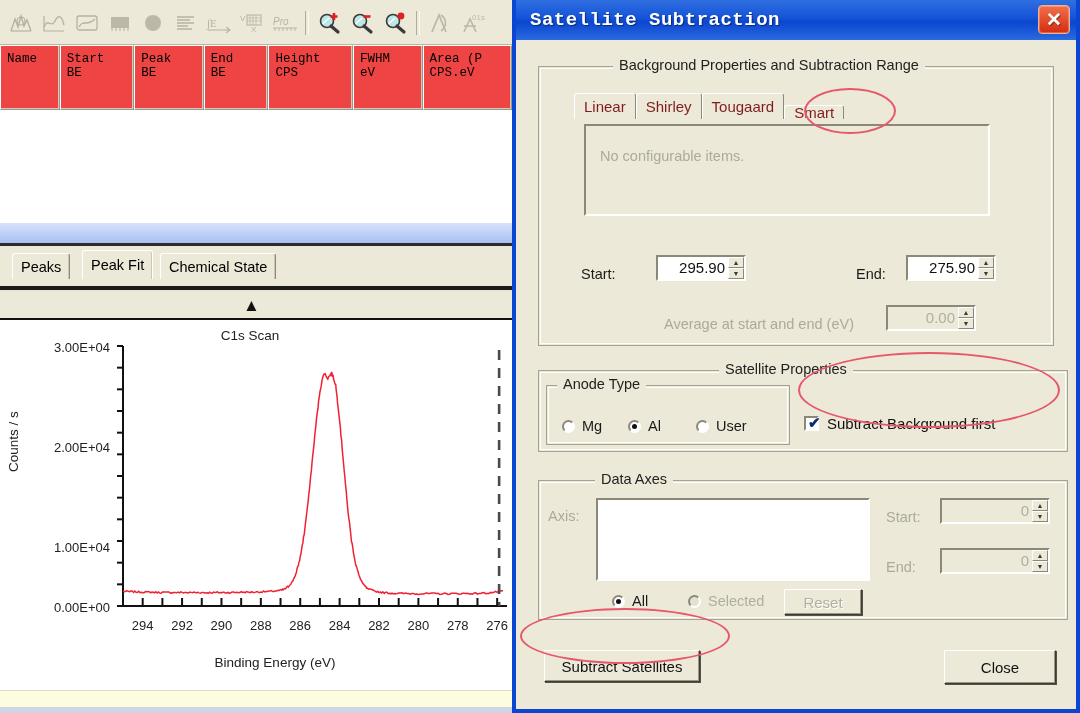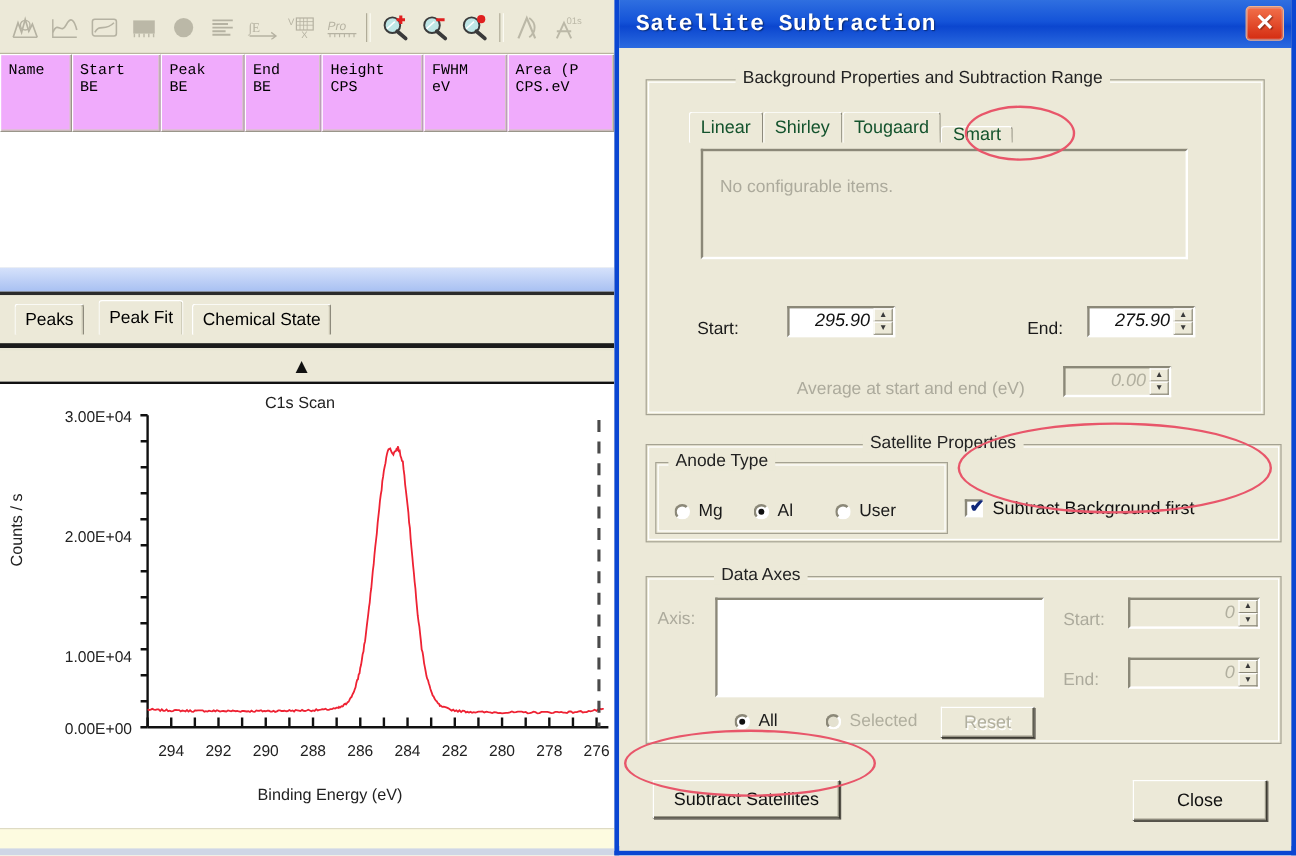--- a/index.html
+++ b/index.html
@@ -16,21 +16,21 @@
   .toolbar{position:absolute;left:0;top:0;width:512px;height:44px;background:#ece9d8;border-bottom:1px solid #b9b5a0;}
   .tb-row{position:absolute;left:0;top:7px;height:32px;display:flex;align-items:center;}
   .tb-btn{width:33px;height:30px;display:flex;align-items:center;justify-content:center;}
   .tb-sep{width:2px;height:24px;border-left:1px solid #b0ac98;border-right:1px solid #fbfaf2;margin:0 4px;}
 
   .ghost{opacity:.42;}
 
   
   .tbl-head{position:absolute;left:0;top:45px;width:512px;height:65px;background:#ece9d8;
             display:flex;align-items:stretch;}
-  .th{background:#f0abfc;border:1px solid #ffffff;border-right-color:#9a968a;border-bottom-color:#9a968a;
+  .th{background:#ef4444;border:1px solid #ffffff;border-right-color:#9a968a;border-bottom-color:#9a968a;
       box-shadow:inset -1px -1px 0 #cfcbb8;
       font-family:"Liberation Mono", monospace;font-size:12.5px;color:#000;
       padding:6px 0 0 6px;line-height:14px;white-space:pre;overflow:hidden;box-sizing:border-box;}
   .tbl-body{position:absolute;left:0;top:110px;width:512px;height:113px;background:#fff;
             border-right:1px solid #c8c4b2;}
   .blue-bar{position:absolute;left:0;top:223px;width:512px;height:20px;
             background:linear-gradient(#d6e2fb,#a8c0f2);}
   .dark-rule{position:absolute;left:0;top:243px;width:512px;height:3px;background:#2b2b2b;}
 
   
@@ -75,31 +75,31 @@
   .group{position:absolute;border:1px solid #a5a292;box-sizing:border-box;}
   .group-in{position:absolute;inset:1px;border:1px solid #ffffff;pointer-events:none;}
   .group-title{position:absolute;background:#ece9d8;padding:0 6px;font-size:14.5px;color:#222;top:-10px;}
 
   .lbl{position:absolute;font-size:14.5px;color:#1a1a1a;white-space:nowrap;}
   .lbl.dis{color:#acaa9c;}
 
   .spin{position:absolute;height:26px;background:#fff;border:2px solid;
         border-color:#8b8878 #ffffff #ffffff #8b8878;box-sizing:border-box;display:flex;align-items:stretch;}
   .spin.dis{background:#ece9d8;}
-  .spin .val{flex:1;text-align:right;font-size:15px;color:#111;padding:2px 3px 0 0;font-style:italic;}
+  .spin .val{flex:1;text-align:right;font-size:15px;color:#111;padding:2px 3px 0 0;}
   .spin.dis .val{color:#b1af9f;}
   .spin .arrows{width:16px;display:flex;flex-direction:column;}
   .spin .arrows div{flex:1;background:#ece9d8;border:1px solid;
        border-color:#ffffff #8b8878 #8b8878 #ffffff;display:flex;align-items:center;justify-content:center;}
   .spin .arrows div span{font-size:7px;line-height:5px;color:#3a3a3a;}
 
   .tabs-sub{position:absolute;display:flex;align-items:flex-end;}
   .stab{height:26px;background:#ece9d8;border:1px solid #ffffff;border-bottom:none;
         border-right-color:#8d8a7c;border-radius:3px 3px 0 0;
-        font-size:15px;color:#14532d;display:flex;align-items:center;padding:0 9px;box-sizing:border-box;}
+        font-size:15px;color:#7f1d1d;display:flex;align-items:center;padding:0 9px;box-sizing:border-box;}
   .stab.sel{height:14px;background:#ece9d8;border-color:#fff;border-right-color:#8d8a7c;}
   .panel-sunk{position:absolute;background:#ece9d8;border:2px solid;
         border-color:#8b8878 #ffffff #ffffff #8b8878;box-sizing:border-box;}
   .panel-white{position:absolute;background:#ffffff;border:2px solid;
         border-color:#8b8878 #ffffff #ffffff #8b8878;box-sizing:border-box;}
 
   .radio{position:absolute;display:flex;align-items:center;}
   .radio .dot{width:13px;height:13px;border-radius:50%;background:#fff;
         border:2px solid;border-color:#8b8878 #ffffff #ffffff #8b8878;
         box-sizing:border-box;display:flex;align-items:center;justify-content:center;}

